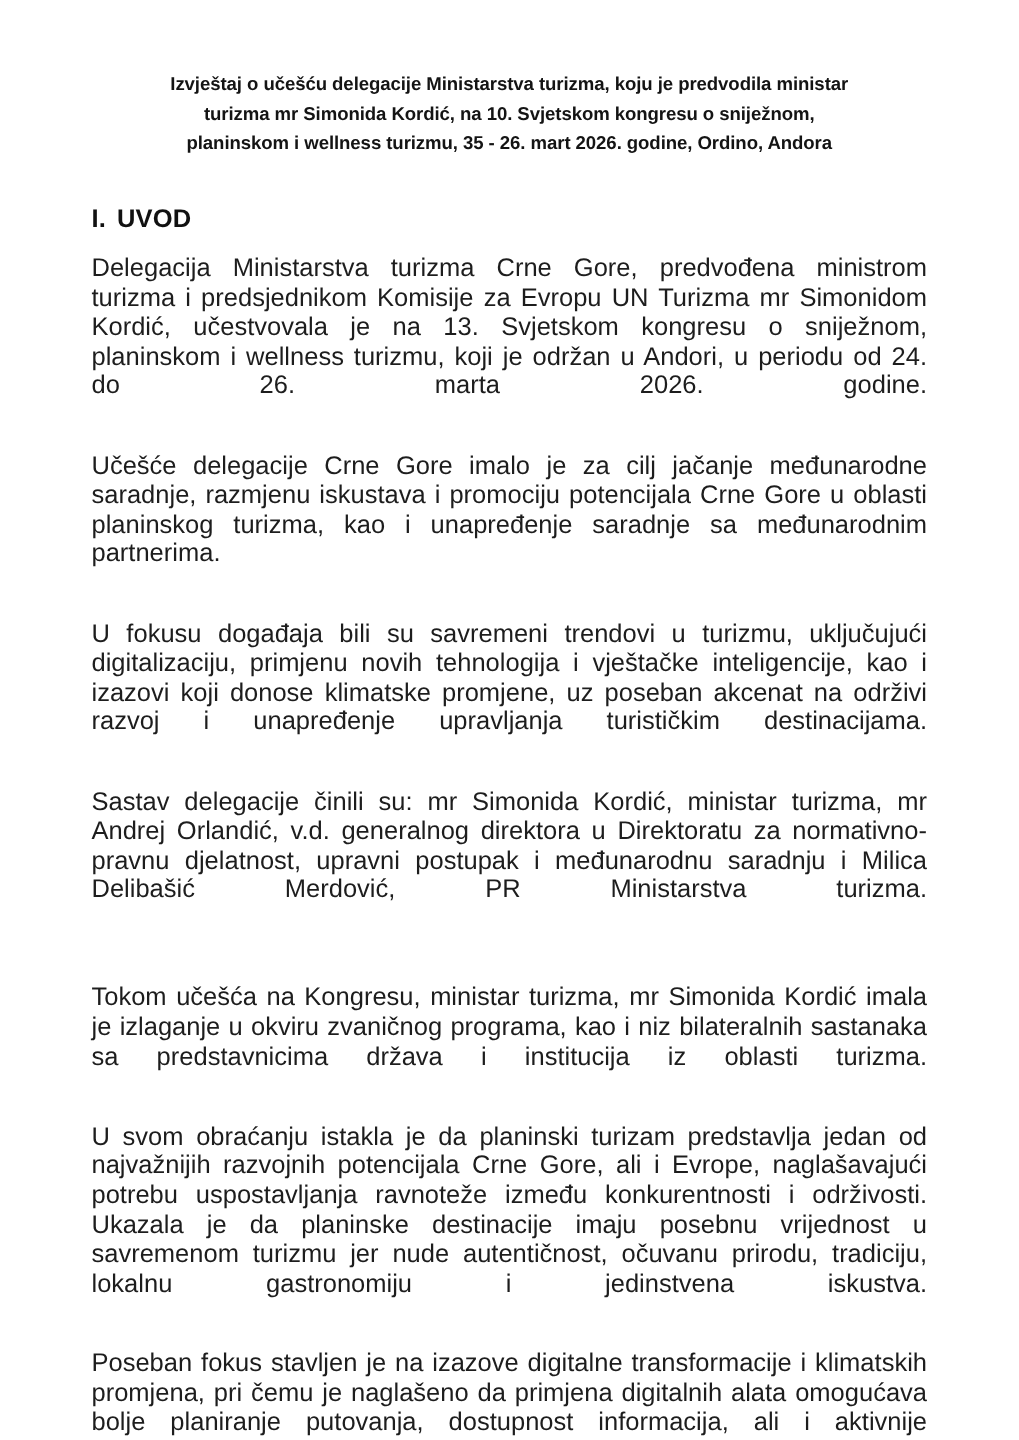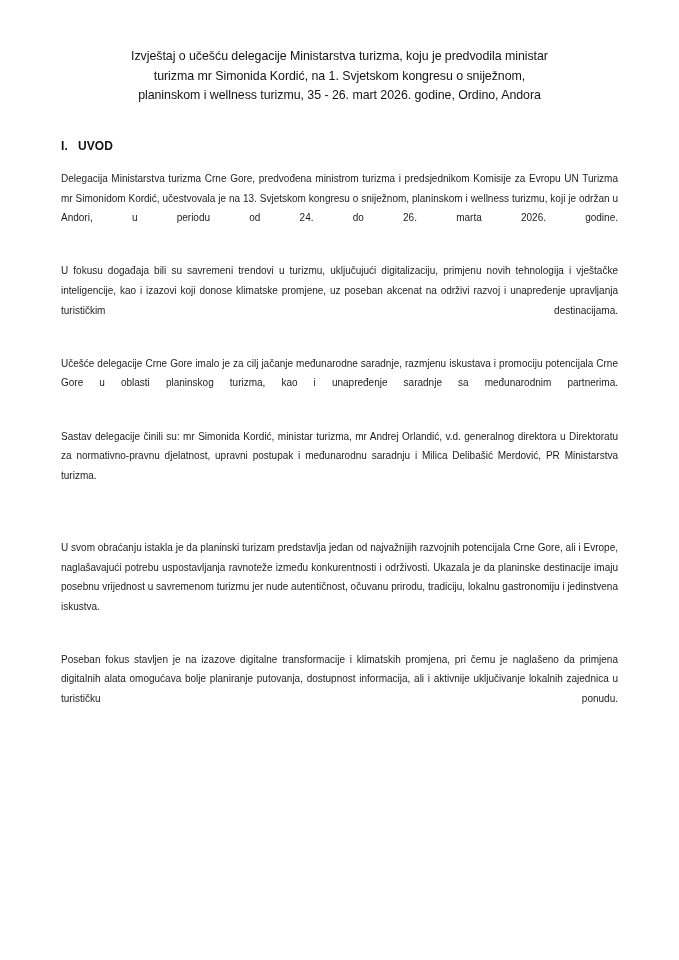--- a/index.html
+++ b/index.html
@@ -24,58 +24,58 @@
     box-sizing: border-box;
     padding: 0;
   }
 
   .doc-title {
     position: absolute;
     left: 61px;
     top: 47px;
     width: 557px;
     text-align: center;
-    font-weight: normal;
+    font-weight: bold;
     font-size: 12.4px;
     line-height: 19.5px;
     letter-spacing: -0.05px;
     color: #141414;
   }
   .doc-title .tline {
     display: block;
     white-space: nowrap;
   }
 
   .content {
     position: absolute;
     left: 61px;
     top: 138px;
     width: 557px;
   }
 
   .section-heading {
     font-weight: bold;
-    font-size: 12px;
+    font-size: 17px;
     line-height: 16px;
     color: #111111;
     margin: 0 0 15px 0;
     letter-spacing: 0.1px;
   }
   .section-heading .num {
     display: inline-block;
     min-width: 17px;
   }
 
   .section-2 {
     margin-top: 33px;
   }
 
   p.para {
     margin: 0 0 14px 0;
-    font-size: 10px;
+    font-size: 17px;
     line-height: 19.6px;
     text-align: justify;
     text-justify: inter-word;
     color: #1d1d1d;
     hyphens: none;
   }
   p.para:last-child {
     margin-bottom: 0;
   }
 
@@ -86,34 +86,35 @@
     width: 100%;
   }
 </style>
 </head>
 <body>
 
 <div class="page">
 
   <div class="doc-title">
     <span class="tline">Izvještaj o učešću delegacije Ministarstva turizma, koju je predvodila ministar</span>
-    <span class="tline">turizma mr Simonida Kordić, na 1. Svjetskom kongresu o sniježnom,</span>
+    <span class="tline">turizma mr Simonida Kordić, na 10. Svjetskom kongresu o sniježnom,</span>
     <span class="tline">planinskom i wellness turizmu, 35 - 26. mart 2026. godine, Ordino, Andora</span>
   </div>
 
   <div class="content">
 
     <section>
       <h2 class="section-heading"><span class="num">I.</span><span>UVOD</span></h2>
       <p class="para">Delegacija Ministarstva turizma Crne Gore, predvođena ministrom turizma i predsjednikom Komisije za Evropu UN Turizma mr Simonidom Kordić, učestvovala je na 13. Svjetskom kongresu o sniježnom, planinskom i wellness turizmu, koji je održan u Andori, u periodu od 24. do 26. marta 2026. godine.</p>
+      <p class="para">Učešće delegacije Crne Gore imalo je za cilj jačanje međunarodne saradnje, razmjenu iskustava i promociju potencijala Crne Gore u oblasti planinskog turizma, kao i unapređenje saradnje sa međunarodnim partnerima.</p>
       <p class="para">U fokusu događaja bili su savremeni trendovi u turizmu, uključujući digitalizaciju, primjenu novih tehnologija i vještačke inteligencije, kao i izazovi koji donose klimatske promjene, uz poseban akcenat na održivi razvoj i unapređenje upravljanja turističkim destinacijama.</p>
-      <p class="para">Učešće delegacije Crne Gore imalo je za cilj jačanje međunarodne saradnje, razmjenu iskustava i promociju potencijala Crne Gore u oblasti planinskog turizma, kao i unapređenje saradnje sa međunarodnim partnerima.</p>
       <p class="para">Sastav delegacije činili su: mr Simonida Kordić, ministar turizma, mr Andrej Orlandić, v.d. generalnog direktora u Direktoratu za normativno-pravnu djelatnost, upravni postupak i međunarodnu saradnju i Milica Delibašić Merdović, PR Ministarstva turizma.</p>
     </section>
 
     <section class="section-2">
+      <p class="para">Tokom učešća na Kongresu, ministar turizma, mr Simonida Kordić imala je izlaganje u okviru zvaničnog programa, kao i niz bilateralnih sastanaka sa predstavnicima država i institucija iz oblasti turizma.</p>
       <p class="para">U svom obraćanju istakla je da planinski turizam predstavlja jedan od najvažnijih razvojnih potencijala Crne Gore, ali i Evrope, naglašavajući potrebu uspostavljanja ravnoteže između konkurentnosti i održivosti. Ukazala je da planinske destinacije imaju posebnu vrijednost u savremenom turizmu jer nude autentičnost, očuvanu prirodu, tradiciju, lokalnu gastronomiju i jedinstvena iskustva.</p>
       <p class="para">Poseban fokus stavljen je na izazove digitalne transformacije i klimatskih promjena, pri čemu je naglašeno da primjena digitalnih alata omogućava bolje planiranje putovanja, dostupnost informacija, ali i aktivnije uključivanje lokalnih zajednica u turističku ponudu.</p>
 
     </section>
 
   </div>
 </div>
 
 </body></html>

